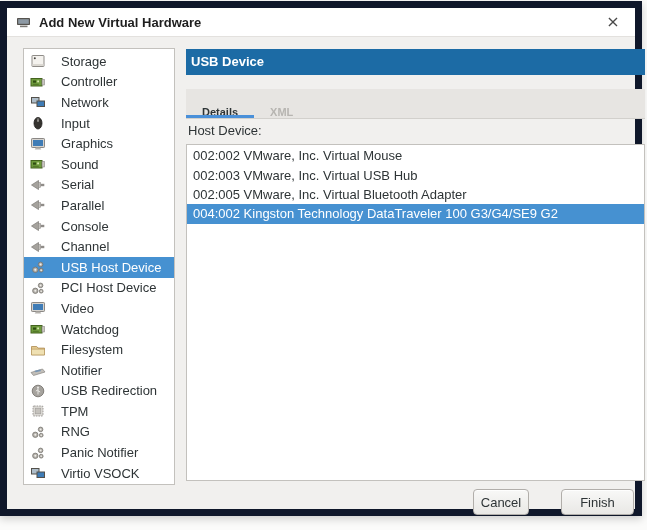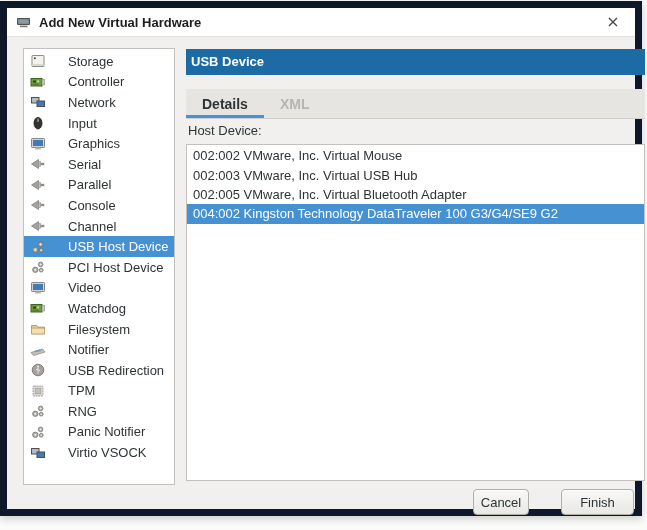--- a/index.html
+++ b/index.html
@@ -36,40 +36,40 @@
   }
   .icon{display:inline-flex;width:16px;height:16px;flex:0 0 16px;}
   .icon svg{width:16px;height:16px;}
 
   
   .sidebar{
     position:absolute;left:16px;top:40px;width:152px;height:437px;
     background:#ffffff;border:1px solid #c3c1bd;overflow:hidden;padding-top:2px;
   }
   .srow{
-    height:20.6px;display:flex;align-items:center;gap:22px;
+    height:20.6px;display:flex;align-items:center;gap:15px;
     padding-left:6px;white-space:nowrap;cursor:default;
   }
   .srow .slabel{font-size:13px;}
   .srow.sel{background:var(--selection);color:#ffffff;}
 
   
   .page-header{
     position:absolute;left:179px;top:41px;width:459px;height:26px;
     background:var(--header-bg);color:#ffffff;font-weight:bold;
     line-height:26px;padding-left:5px;font-size:13px;
   }
   .tabstrip{
     position:absolute;left:179px;top:81px;width:459px;height:30px;
     background:#e7e5e2;border-bottom:1px solid #d2d0cc;
     display:flex;align-items:stretch;
   }
   .tab{
-    position:relative;display:flex;align-items:center;justify-content:center;
-    padding:0 16px;font-weight:bold;font-size:14px;cursor:default;
+    position:relative;display:flex;align-items:flex-end;justify-content:center;
+    padding:0 16px;font-weight:bold;font-size:11px;cursor:default;
   }
   .tab.active{color:var(--text);}
   .tab.active .tab-underline{
     position:absolute;left:0;right:0;bottom:0;height:3px;background:var(--tab-underline);
   }
   .tab.disabled{color:#b7b5b1;}
   .host-label{position:absolute;left:181px;top:115px;font-size:13px;color:var(--text);}
   .device-list{
     position:absolute;left:179px;top:136px;width:459px;height:337px;
     background:#ffffff;border:1px solid #c3c1bd;overflow:hidden;padding-top:1px;
@@ -158,20 +158,32 @@
             <rect x="1.5" y="2.5" width="13" height="9" rx="0.8" fill="#d6d3ce" stroke="#807d79" stroke-width="0.9"></rect>
             <rect x="3" y="4" width="10" height="6" fill="#3f7cb6"></rect>
             <polygon points="6,11.5 10,11.5 11.3,13.6 4.7,13.6" fill="#b5b2ad"></polygon>
           </svg>
         </span>
         <span class="slabel">Graphics</span>
       </div>
       <div class="srow">
         <span class="icon">
           <svg viewBox="0 0 16 16">
+            <rect x="1" y="4.5" width="11" height="7.5" fill="#6f9c3d" stroke="#44631f"></rect>
+            <rect x="12" y="5.5" width="2.5" height="5.5" fill="#c9c6c1" stroke="#8a8784" stroke-width="0.6"></rect>
+            <rect x="3" y="6.5" width="3" height="2.2" fill="#2f4d12"></rect>
+            <rect x="7.2" y="6.5" width="1.8" height="1.8" fill="#d8e8b0"></rect>
+            <rect x="2.8" y="9.8" width="6" height="1" fill="#4e7026"></rect>
+          </svg>
+        </span>
+        <span class="slabel">Sound</span>
+      </div>
+      <div class="srow">
+        <span class="icon">
+          <svg viewBox="0 0 16 16">
             <polygon points="1.5,8 8.5,3.5 8.5,12.5" fill="#a5a29d" stroke="#7b7874" stroke-width="0.7"></polygon>
             <rect x="8.5" y="5.5" width="2.2" height="5" fill="#c2bfba" stroke="#8a8784" stroke-width="0.5"></rect>
             <rect x="10.7" y="6.8" width="3.6" height="2.4" fill="#8f8c88"></rect>
           </svg>
         </span>
         <span class="slabel">Serial</span>
       </div>
       <div class="srow">
         <span class="icon">
           <svg viewBox="0 0 16 16">

